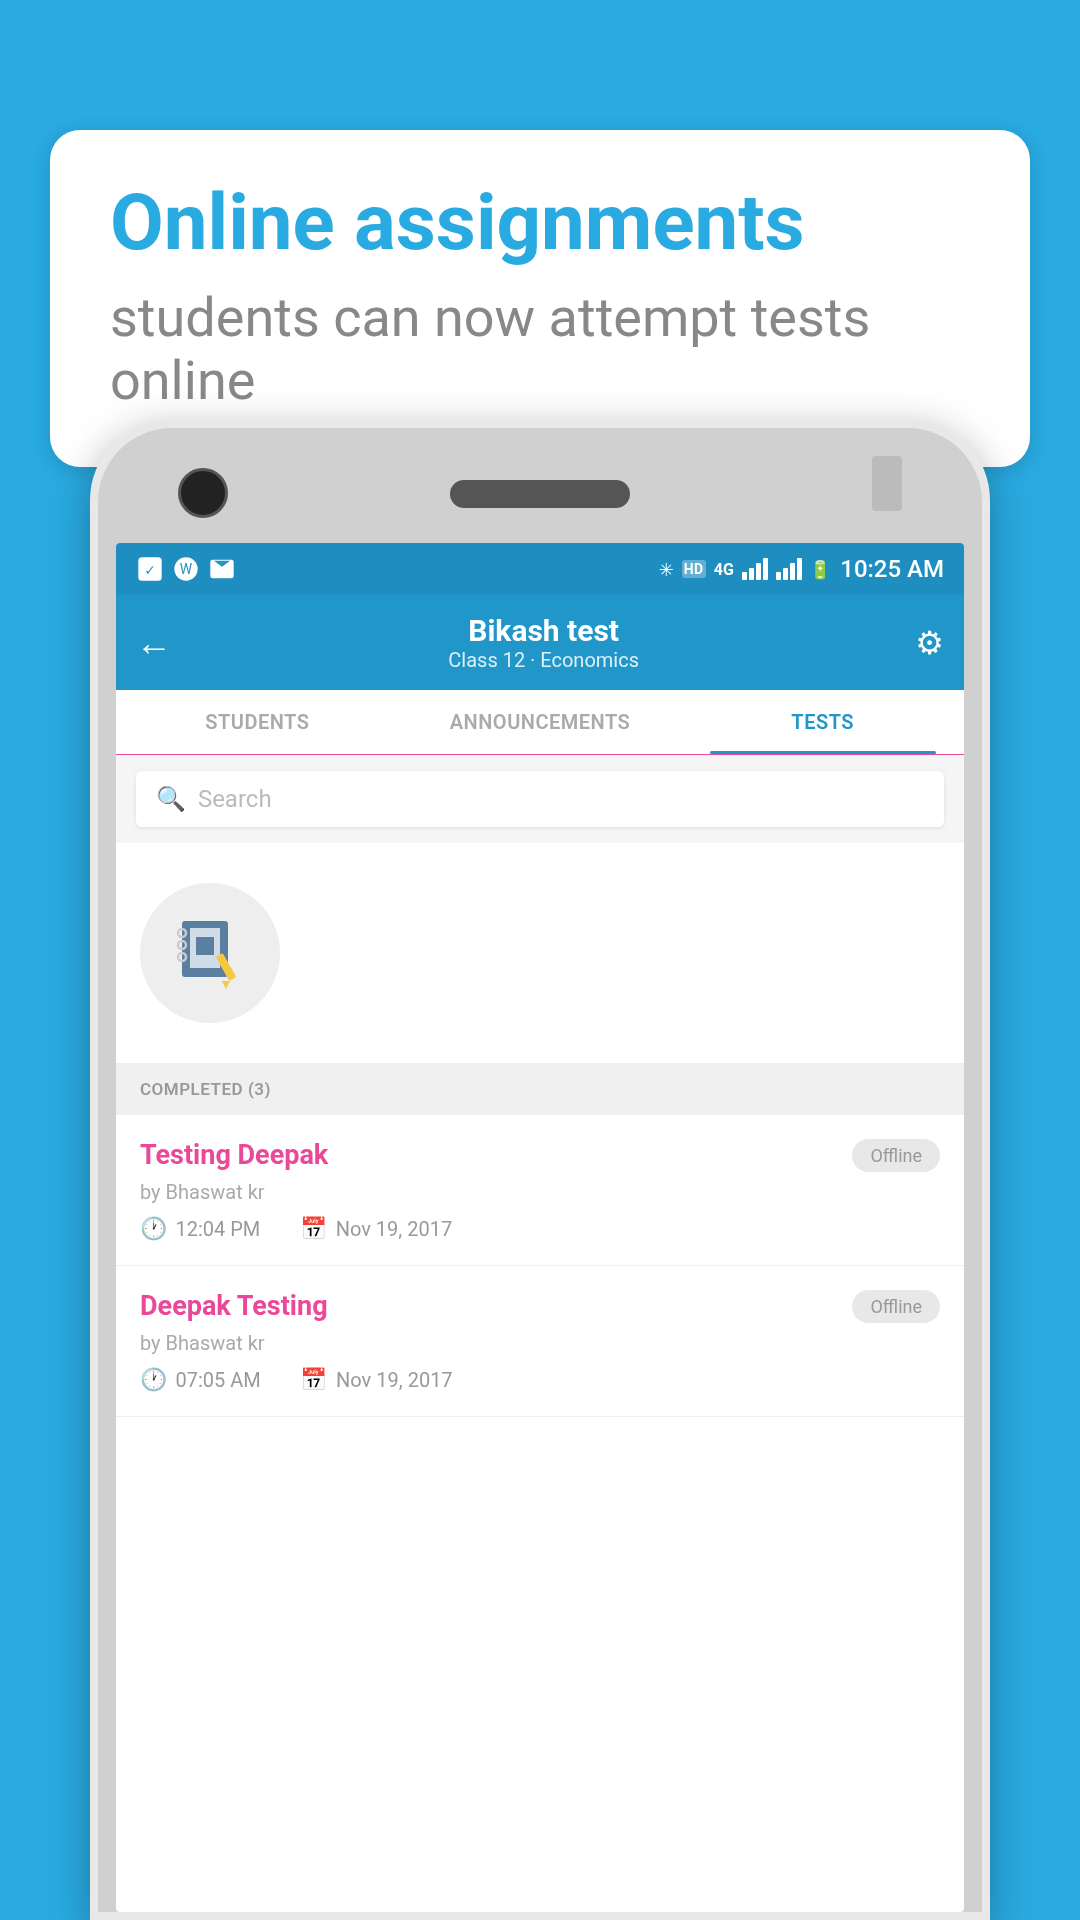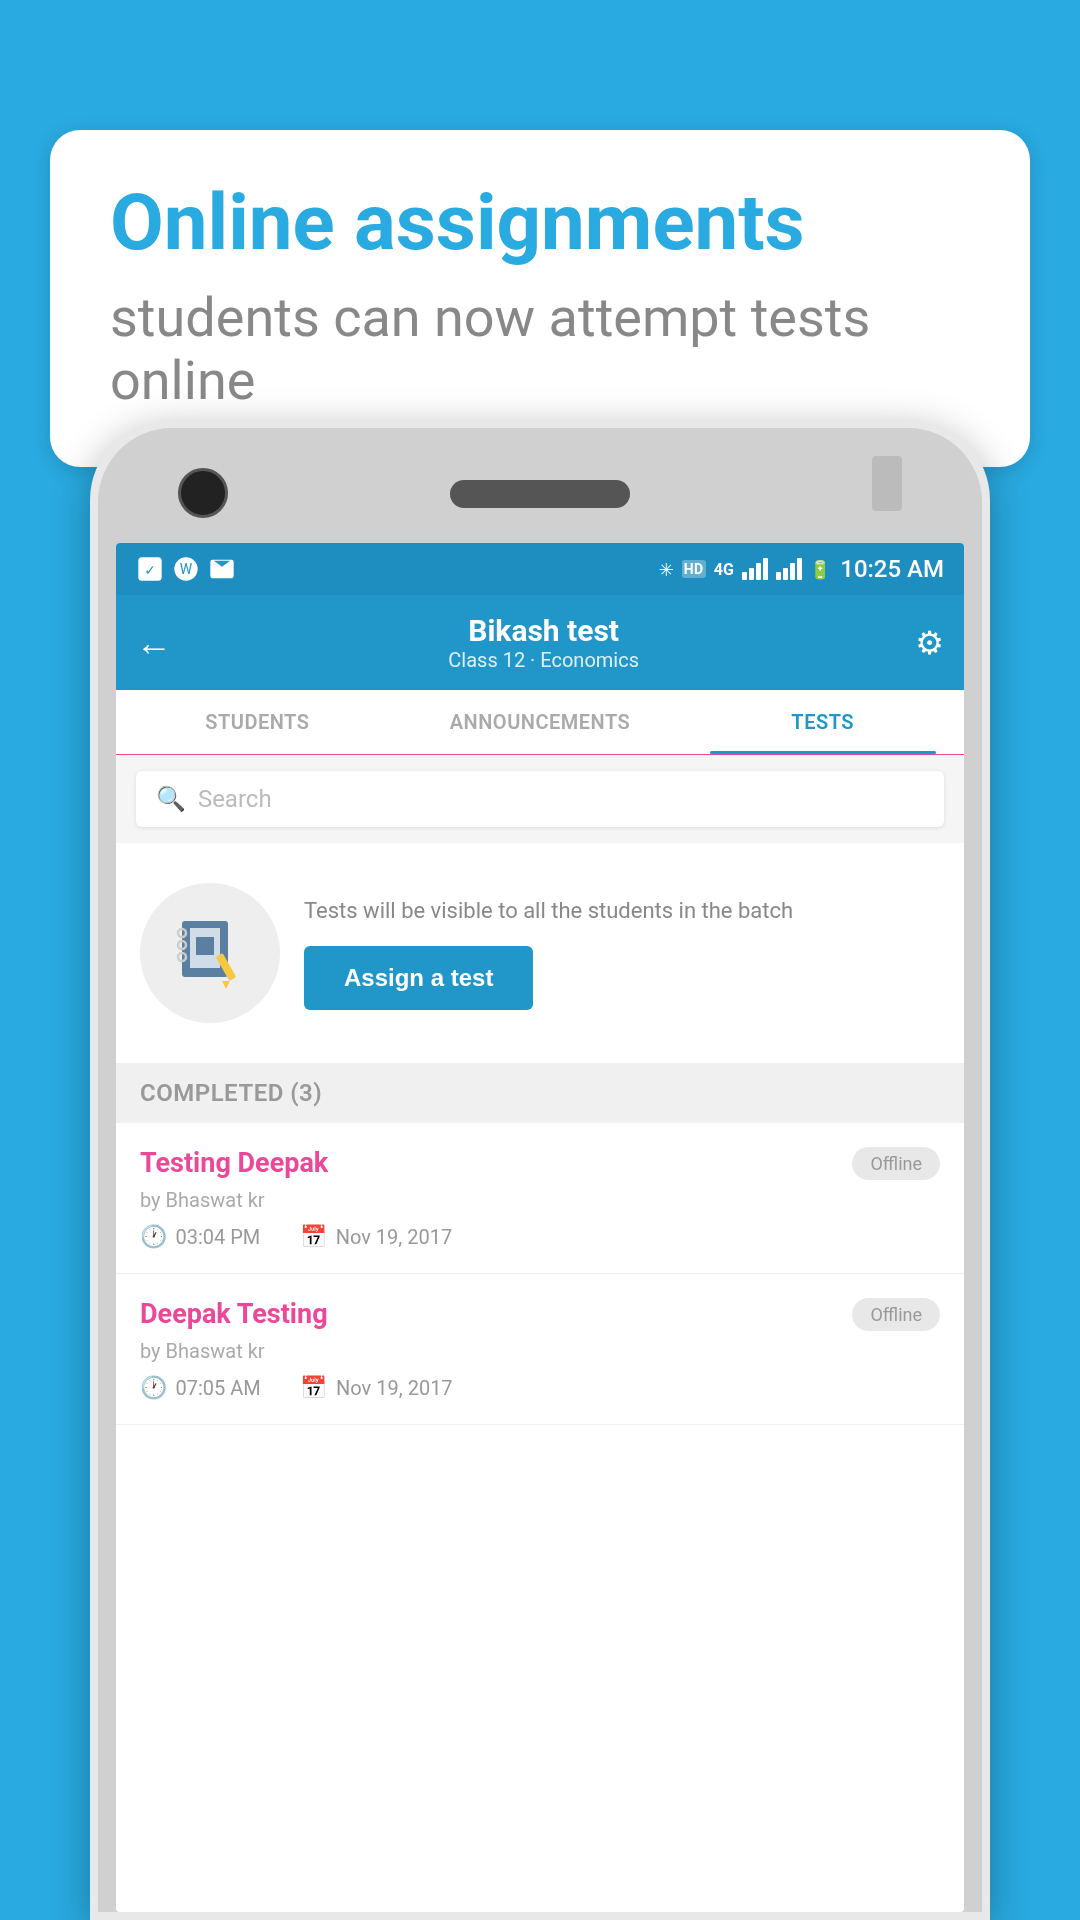--- a/index.html
+++ b/index.html
@@ -309,21 +309,21 @@
       padding: 18px 40px;
       font-size: 24px;
       font-weight: 600;
       cursor: pointer;
     }
 
     
     .completed-header {
       background: #f0f0f0;
       padding: 16px 24px;
-      font-size: 24px;
+      font-size: 17px;
       color: #999;
       font-weight: 600;
       letter-spacing: 0.5px;
     }
 
     
     .test-item {
       background: white;
       padding: 24px 24px;
       border-bottom: 1px solid #f0f0f0;
@@ -487,38 +487,34 @@
             <circle cx="12" cy="44" r="4" fill="none" stroke="#ccc" stroke-width="2.5"></circle>
 
             <rect x="20" y="15" width="30" height="40" fill="#d0dde8"></rect>
 
             <rect x="26" y="24" width="18" height="18" fill="#5a7fa0"></rect>
 
             <rect x="52" y="40" width="8" height="28" rx="2" fill="#f5c842" transform="rotate(-30 56 54)"></rect>
             <polygon points="52,68 60,68 56,76" fill="#f5c842"></polygon>
           </svg>
         </div>
-        <div class="info-right">
-          <div class="info-text">Tests will be visible to all the students in the batch</div>
-          <button class="assign-btn">Assign a test</button>
-        </div>
       </div>
 
       <div class="completed-header">COMPLETED (3)</div>
 
       <div class="test-item">
         <div class="test-item-header">
           <span class="test-name">Testing Deepak</span>
           <span class="offline-badge">Offline</span>
         </div>
         <div class="test-author">by Bhaswat kr</div>
         <div class="test-meta">
           <div class="meta-item">
             <span class="meta-icon">🕐</span>
-            <span>03:04 PM</span>
+            <span>12:04 PM</span>
           </div>
           <div class="meta-item">
             <span class="meta-icon">📅</span>
             <span>Nov 19, 2017</span>
           </div>
         </div>
       </div>
 
       <div class="test-item">
         <div class="test-item-header">

